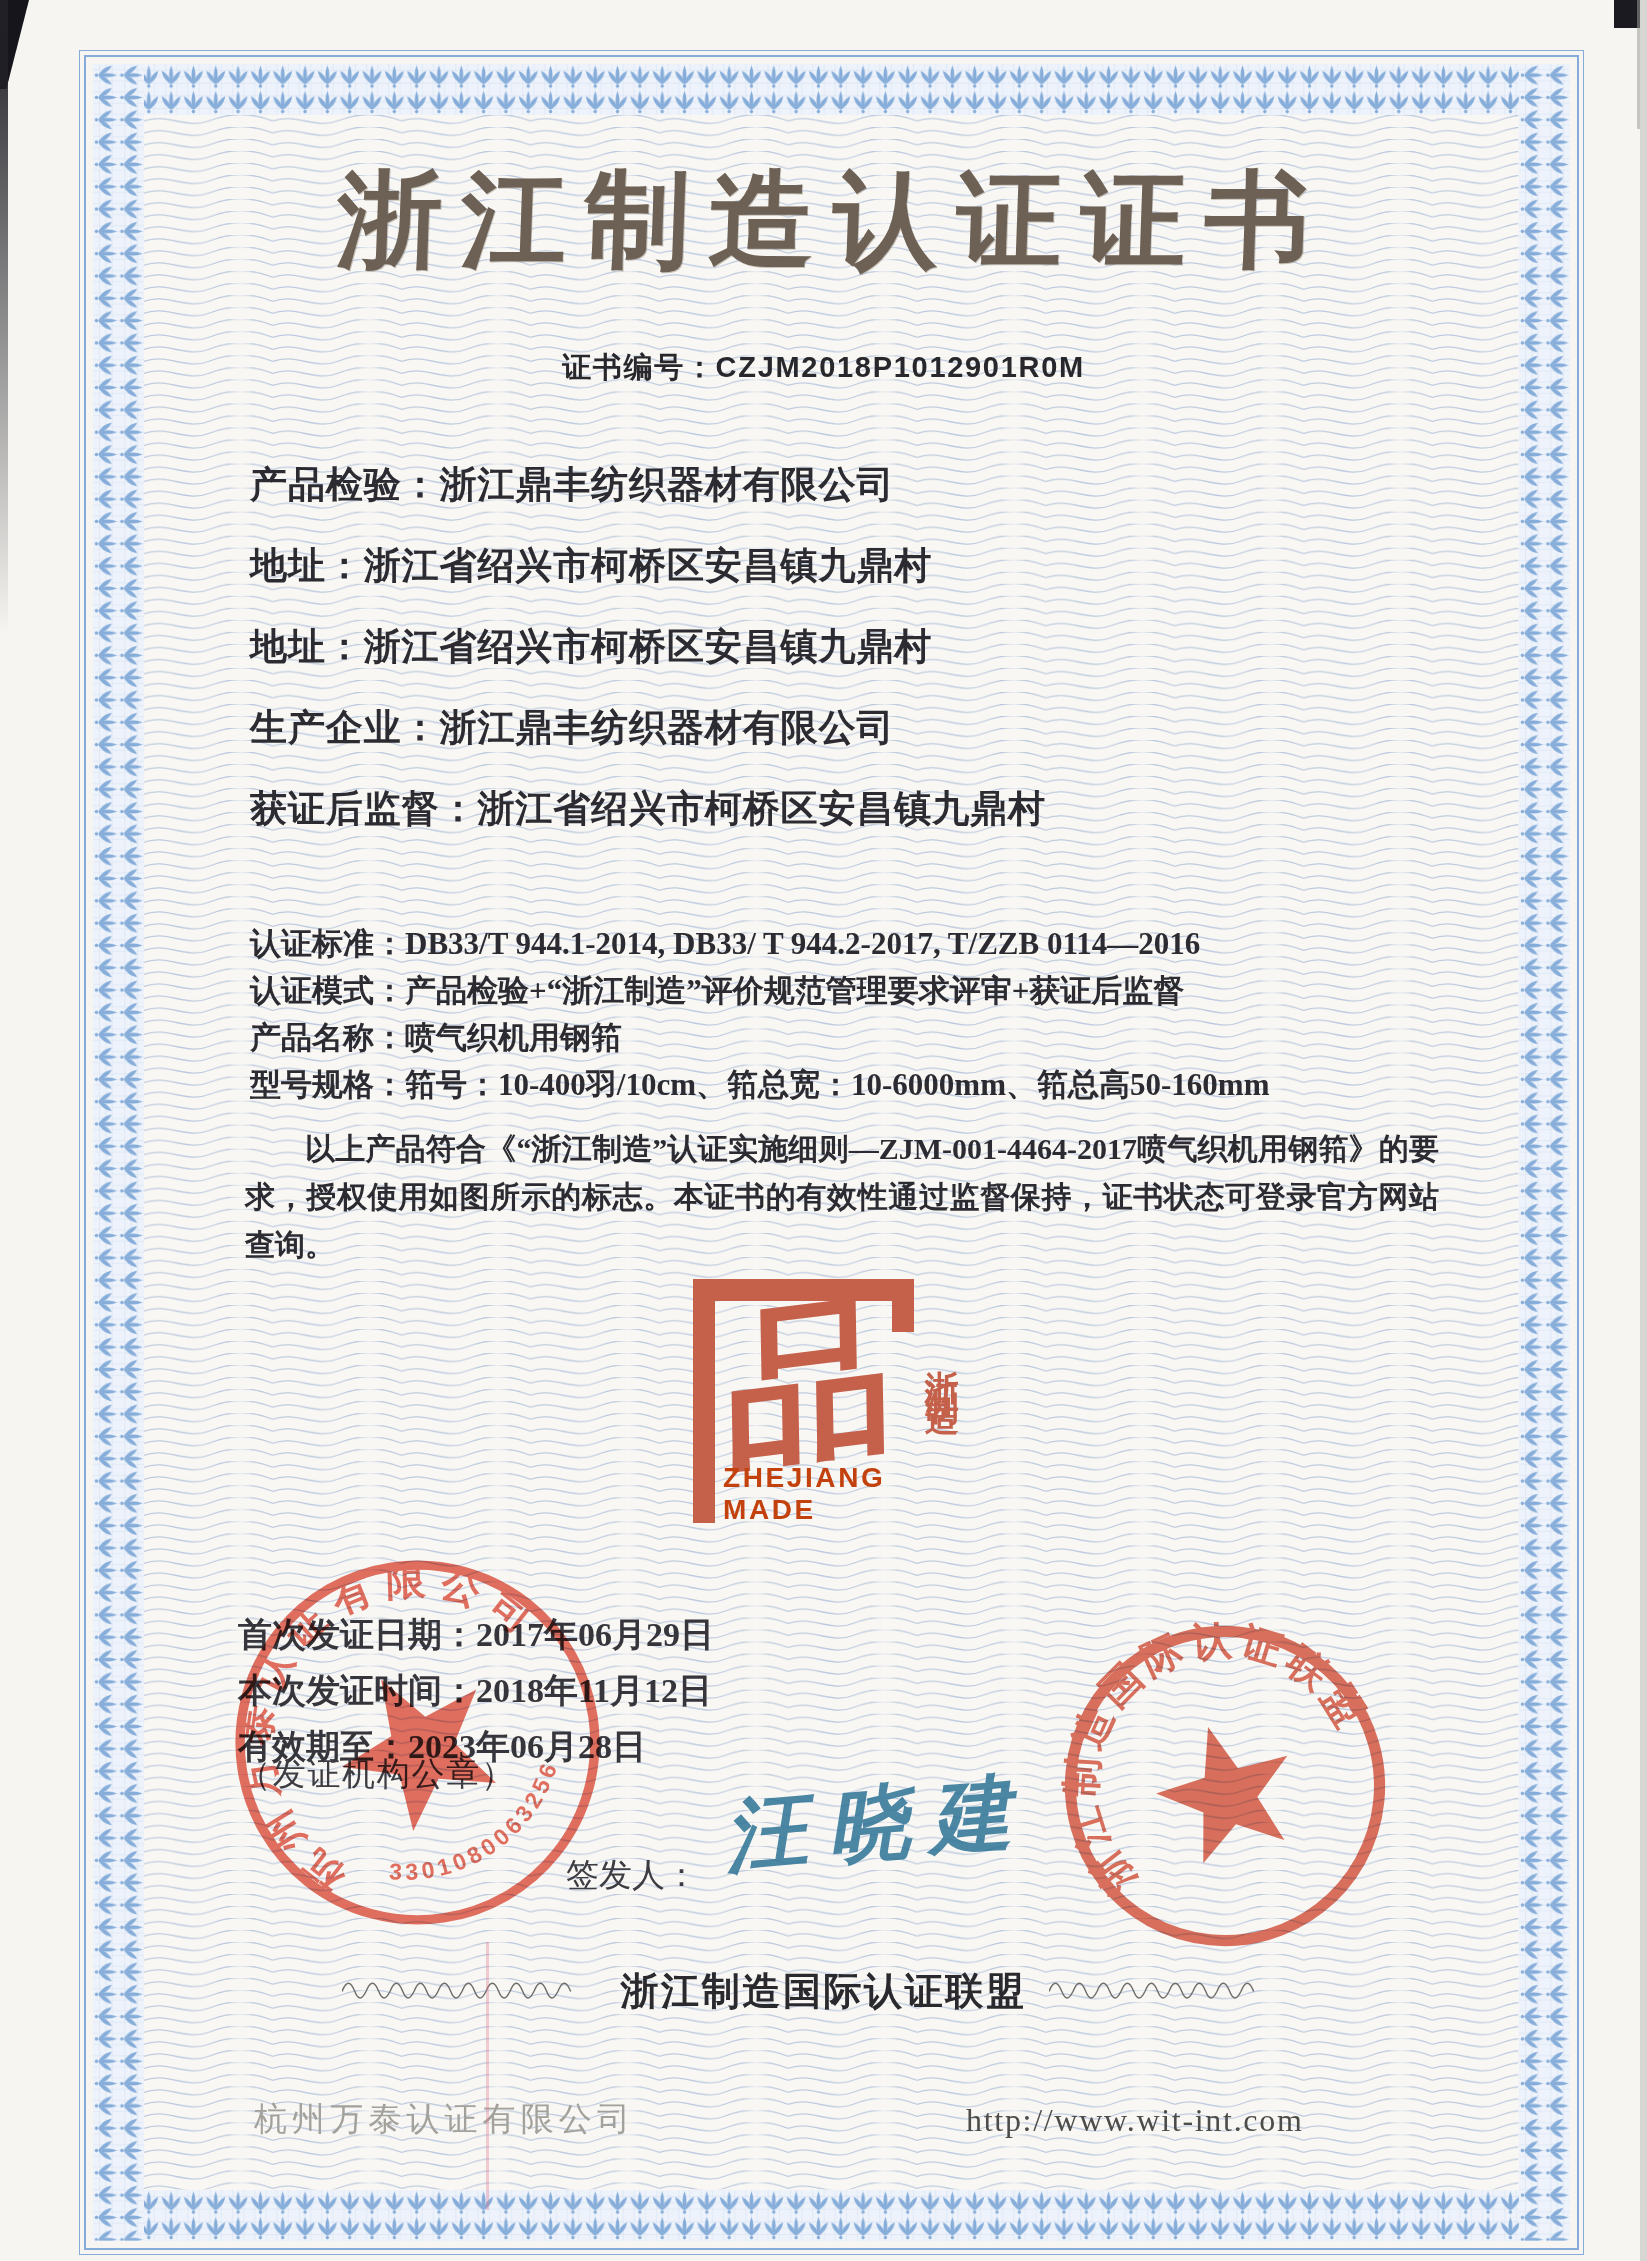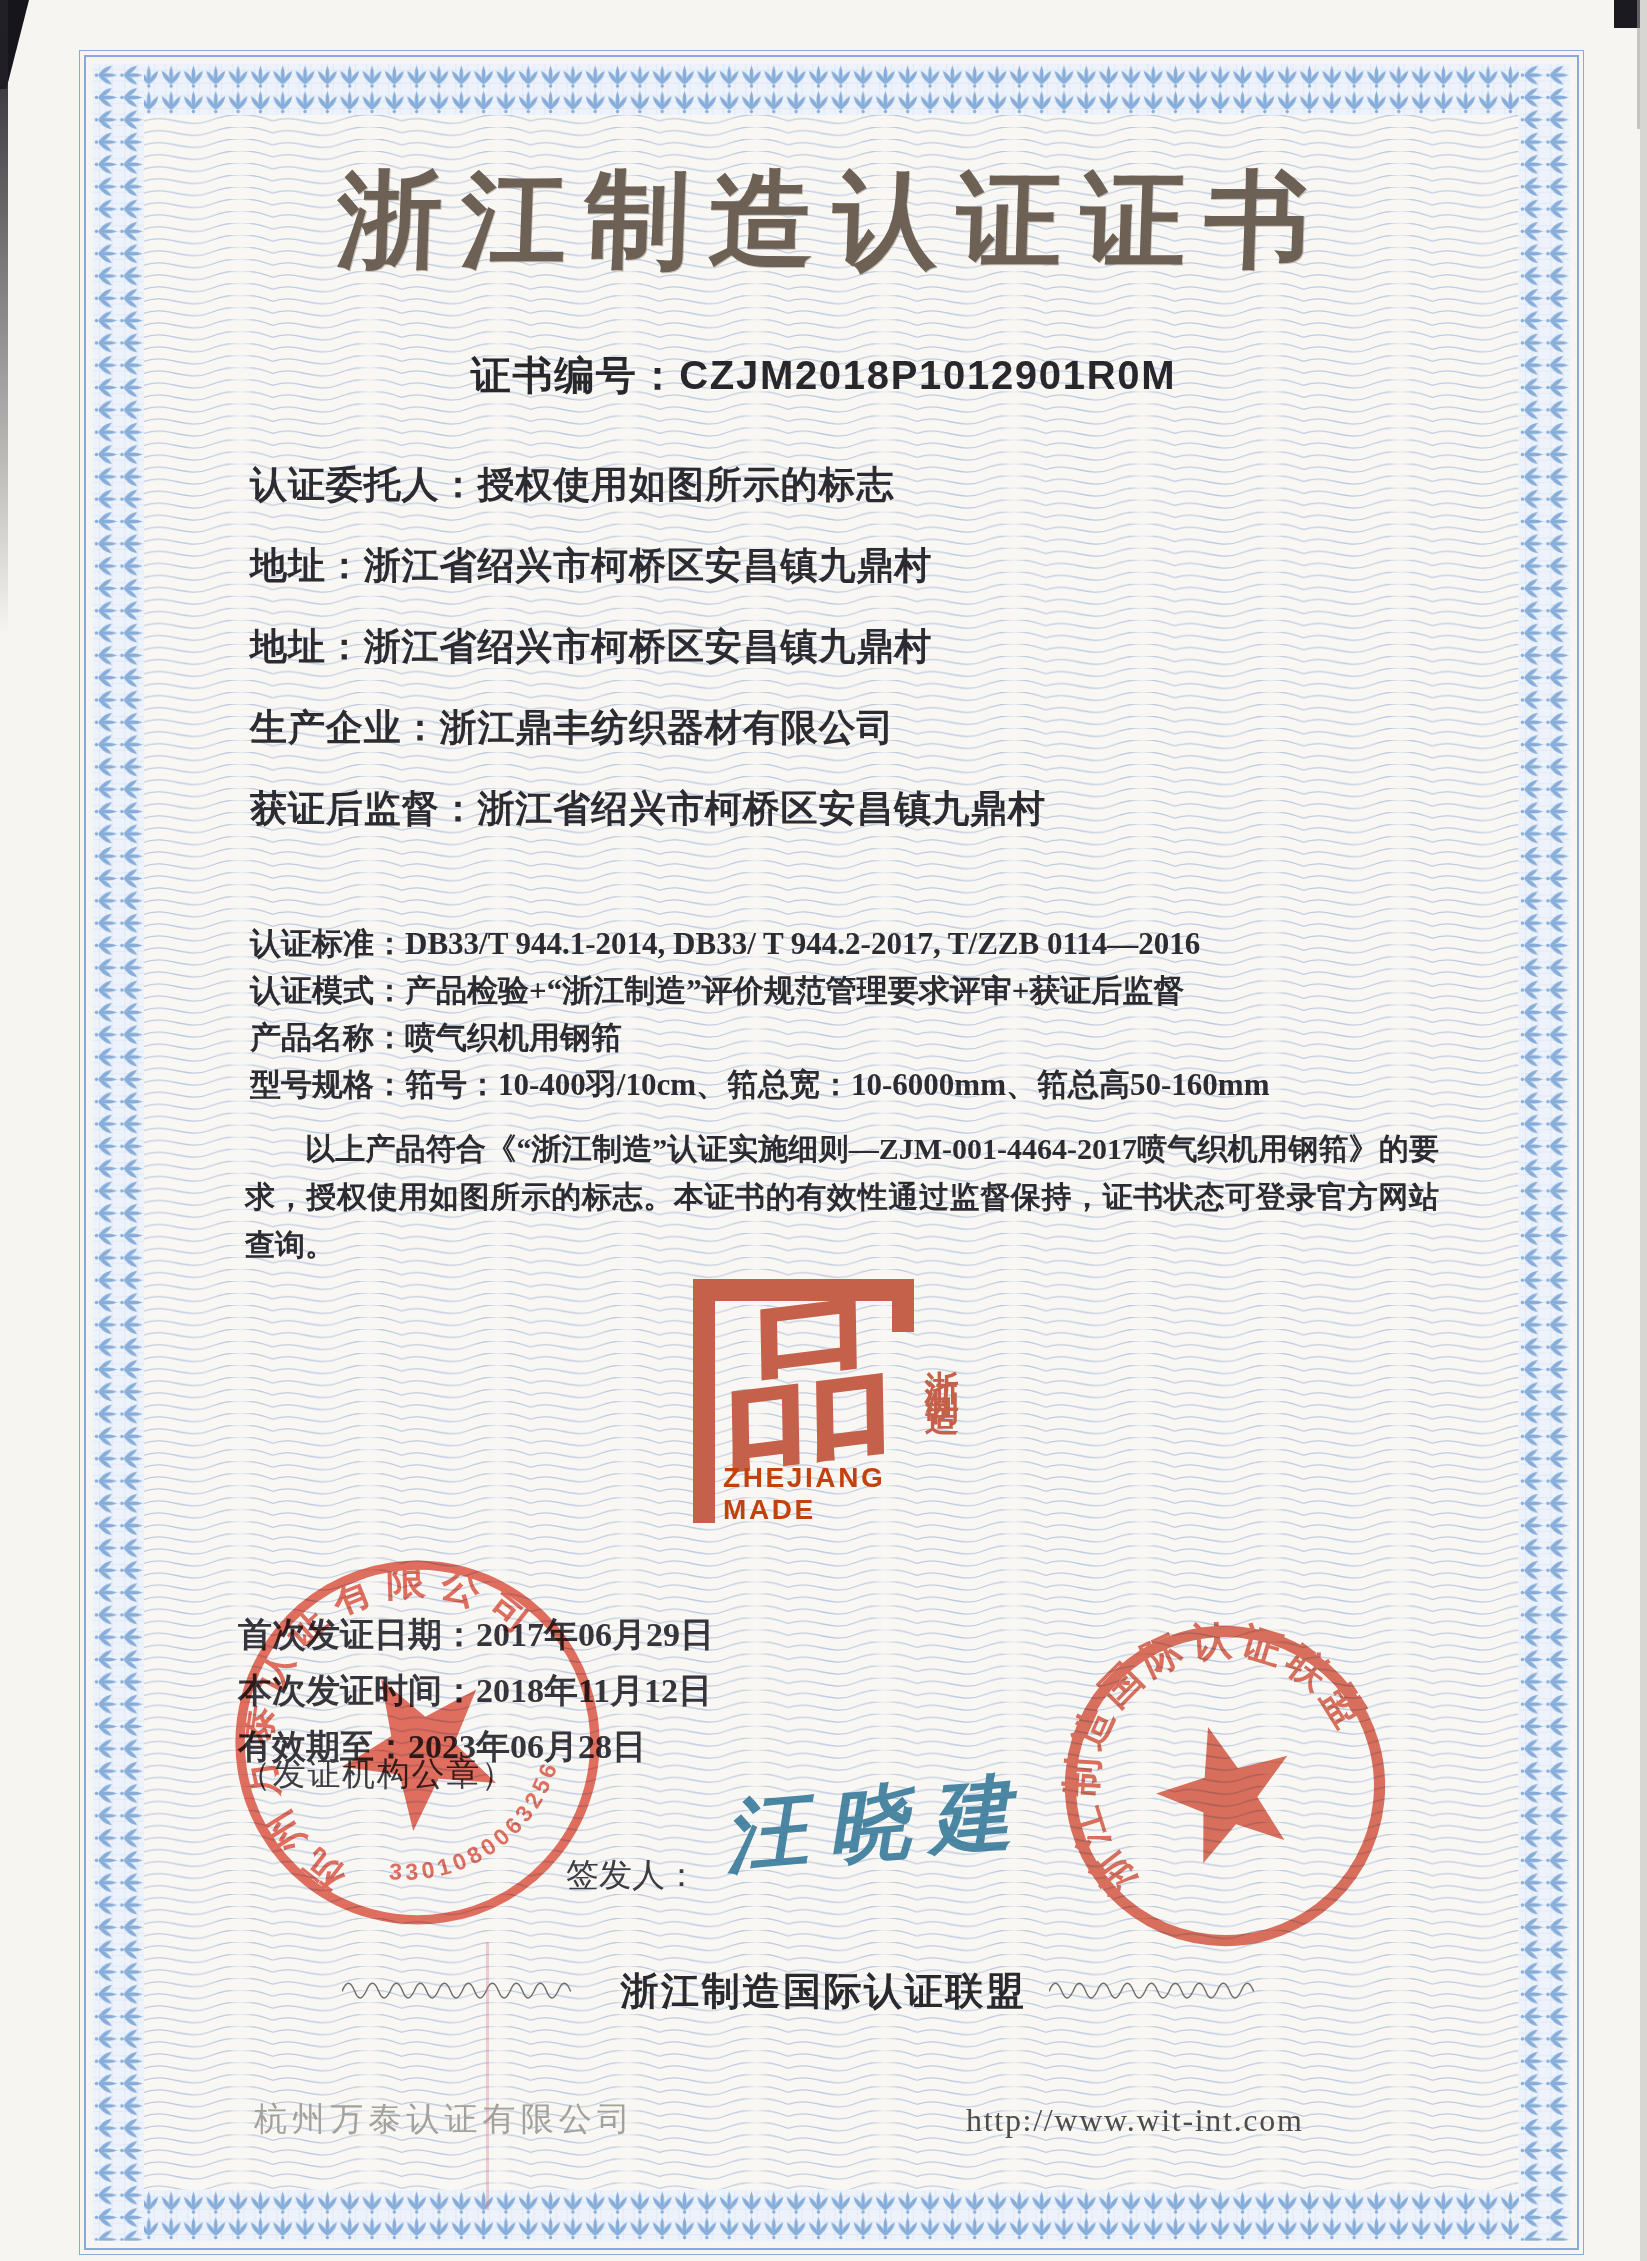--- a/index.html
+++ b/index.html
@@ -26,21 +26,21 @@
     left:0;right:0;top:156px;text-align:center;
     font-family:"DejaVu Serif","Liberation Serif",serif;
     font-weight:700;font-size:105px;line-height:1.2;color:#6d6054;
     letter-spacing:0.18em;text-indent:0.18em;
     text-shadow:0.9px 0.9px 0 rgba(109,96,84,.35);
     transform:skewX(-2deg);
   }
   .certno{
     left:0;right:0;top:348px;text-align:center;
     font-family:"Liberation Sans","DejaVu Sans",sans-serif;
-    font-weight:700;font-size:40px;color:#27272c;letter-spacing:1.7px;
+    font-weight:700;font-size:29px;color:#27272c;letter-spacing:1.7px;
   }
   .info{left:250px;top:444px;font-size:37px;font-weight:700;line-height:81px;
     color:#2b2b31;letter-spacing:0.9px;}
   .specs{left:250px;top:920px;font-size:31px;font-weight:700;line-height:47px;
     color:#2b2b31;}
   .para{left:245px;top:1125px;width:1194px;font-size:30px;line-height:48px;
     font-weight:700;color:#2b2b31;text-indent:2em;text-align:justify;}
   
   .logo{left:690px;top:1276px;width:288px;height:250px;}
   .logo .bar{position:absolute;background:#c5614b;}
@@ -142,21 +142,21 @@
           </svg>
       </div>
     </div>
   </div>
 
   <div class="abs title">浙江制造认证证书</div>
 
   <div class="abs certno">证书编号：CZJM2018P1012901R0M</div>
 
   <div class="abs info">
-    <div>认证委托人：授权使用如图所示的标志</div>
+    <div>产品检验：浙江鼎丰纺织器材有限公司</div>
     <div>地址：浙江省绍兴市柯桥区安昌镇九鼎村</div>
     <div>地址：浙江省绍兴市柯桥区安昌镇九鼎村</div>
     <div>生产企业：浙江鼎丰纺织器材有限公司</div>
     <div>获证后监督：浙江省绍兴市柯桥区安昌镇九鼎村</div>
   </div>
 
   <div class="abs specs">
     <div>认证标准：DB33/T 944.1-2014, DB33/ T 944.2-2017, T/ZZB 0114—2016</div>
     <div>认证模式：产品检验+“浙江制造”评价规范管理要求评审+获证后监督</div>
     <div>产品名称：喷气织机用钢筘</div>

